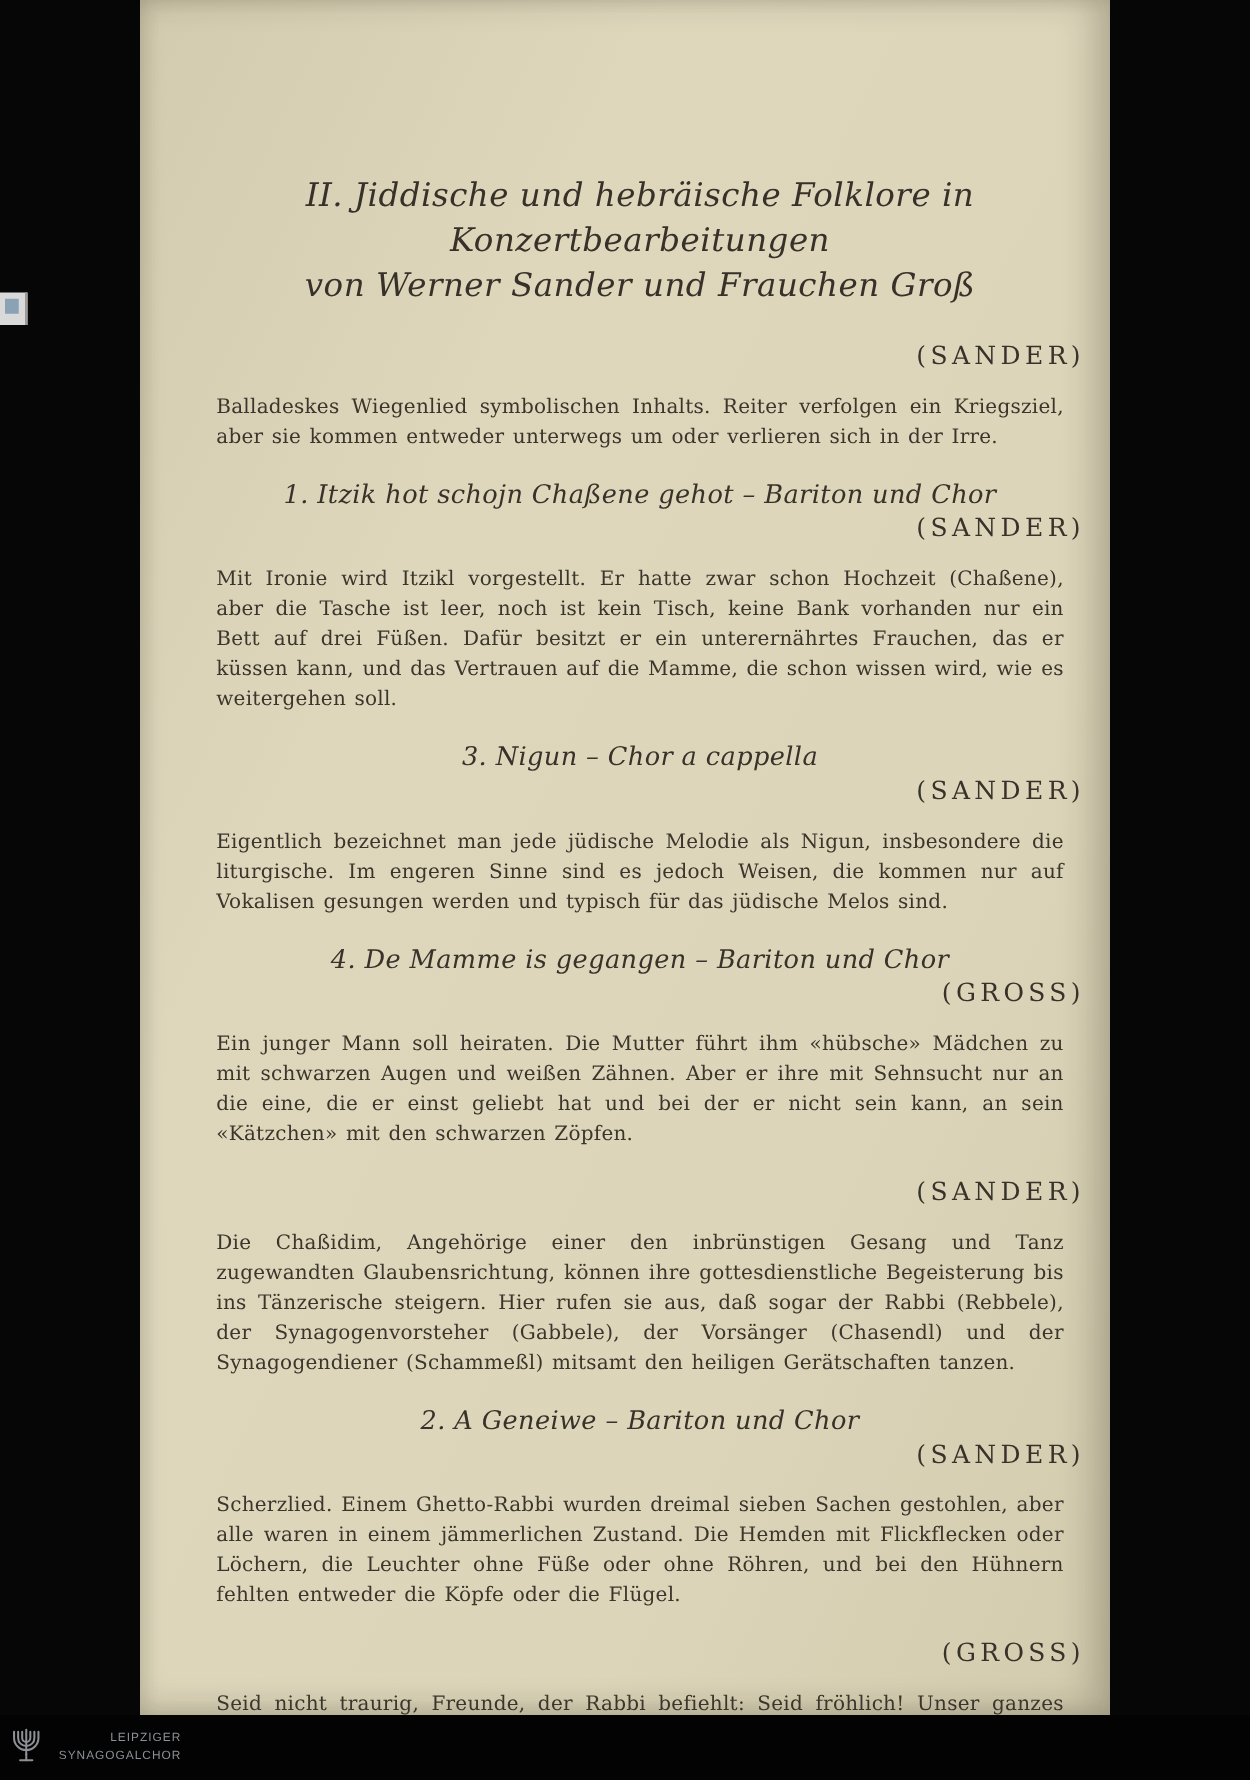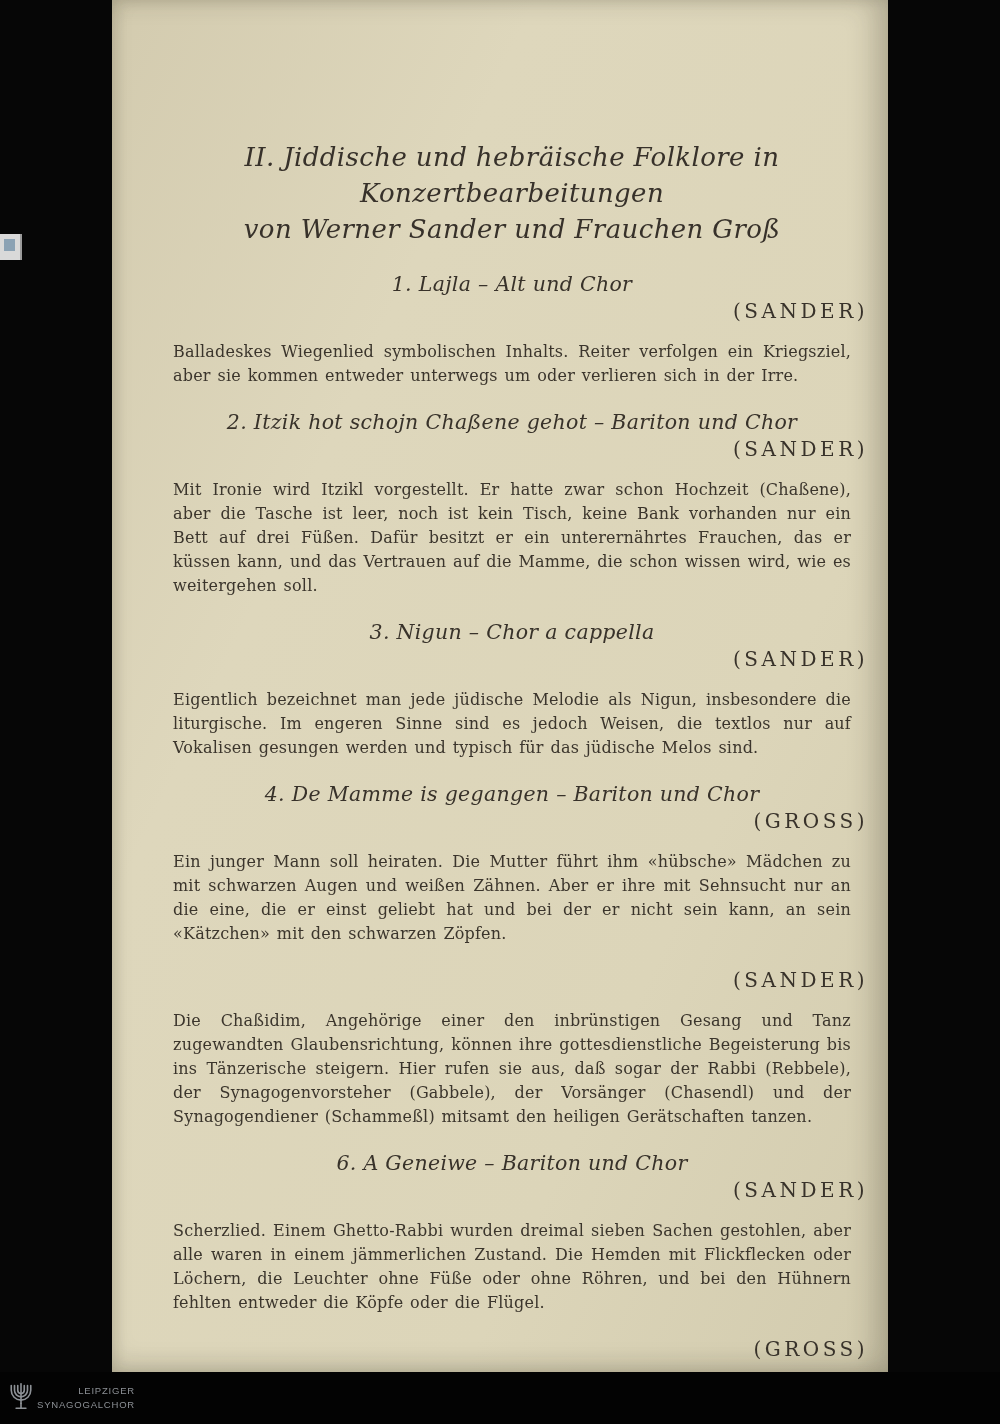--- a/index.html
+++ b/index.html
@@ -130,70 +130,69 @@
     letter-spacing: 1px;
     line-height: 1;
   }
   .slub-tagline {
     color: #f2f2f2;
     font-size: 12px;
     margin-top: 3px;
     letter-spacing: 0.2px;
   }
 
-  .choir-brand { display: flex; align-items: center; gap: 3px; }
+  .choir-brand { display: flex; align-items: center; gap: 13px; }
   .choir-text {
     text-align: right;
     color: #8d9196;
     font-size: 9.5px;
     letter-spacing: 0.8px;
     line-height: 1.45;
   }
 </style>
 </head>
 <body>
 
 <div class="paper">
 
   <div class="doc-title">
     <div>II. Jiddische und hebräische Folklore in Konzertbearbeitungen</div>
     <div>von Werner Sander und Frauchen Groß</div>
   </div>
 
   <section class="song">
-    <h3 class="song-title">1. Lajla – Alt und Chor</h3>
     <div class="song-composer">(SANDER)</div>
     <p class="song-desc">Balladeskes Wiegenlied symbolischen Inhalts. Reiter verfolgen ein Kriegsziel, aber sie kommen entweder unterwegs um oder verlieren sich in der Irre.</p>
   </section>
 
   <section class="song">
-    <h3 class="song-title">2. Itzik hot schojn Chaßene gehot – Bariton und Chor</h3>
+    <h3 class="song-title">1. Itzik hot schojn Chaßene gehot – Bariton und Chor</h3>
     <div class="song-composer">(SANDER)</div>
     <p class="song-desc">Mit Ironie wird Itzikl vorgestellt. Er hatte zwar schon Hochzeit (Chaßene), aber die Tasche ist leer, noch ist kein Tisch, keine Bank vorhanden nur ein Bett auf drei Füßen. Dafür besitzt er ein unterernährtes Frauchen, das er küssen kann, und das Vertrauen auf die Mamme, die schon wissen wird, wie es weitergehen soll.</p>
   </section>
 
   <section class="song">
     <h3 class="song-title">3. Nigun – Chor a cappella</h3>
     <div class="song-composer">(SANDER)</div>
-    <p class="song-desc">Eigentlich bezeichnet man jede jüdische Melodie als Nigun, insbesondere die liturgische. Im engeren Sinne sind es jedoch Weisen, die textlos nur auf Vokalisen gesungen werden und typisch für das jüdische Melos sind.</p>
+    <p class="song-desc">Eigentlich bezeichnet man jede jüdische Melodie als Nigun, insbesondere die liturgische. Im engeren Sinne sind es jedoch Weisen, die kommen nur auf Vokalisen gesungen werden und typisch für das jüdische Melos sind.</p>
   </section>
 
   <section class="song">
     <h3 class="song-title">4. De Mamme is gegangen – Bariton und Chor</h3>
     <div class="song-composer">(GROSS)</div>
     <p class="song-desc">Ein junger Mann soll heiraten. Die Mutter führt ihm «hübsche» Mädchen zu mit schwarzen Augen und weißen Zähnen. Aber er ihre mit Sehnsucht nur an die eine, die er einst geliebt hat und bei der er nicht sein kann, an sein «Kätzchen» mit den schwarzen Zöpfen.</p>
   </section>
 
   <section class="song">
     <div class="song-composer">(SANDER)</div>
     <p class="song-desc">Die Chaßidim, Angehörige einer den inbrünstigen Gesang und Tanz zugewandten Glaubensrichtung, können ihre gottesdienstliche Begeisterung bis ins Tänzerische steigern. Hier rufen sie aus, daß sogar der Rabbi (Rebbele), der Synagogenvorsteher (Gabbele), der Vorsänger (Chasendl) und der Synagogendiener (Schammeßl) mitsamt den heiligen Gerätschaften tanzen.</p>
   </section>
 
   <section class="song">
-    <h3 class="song-title">6. A Geneiwe – Bariton und Chor</h3>
+    <h3 class="song-title">2. A Geneiwe – Bariton und Chor</h3>
     <div class="song-composer">(SANDER)</div>
     <p class="song-desc">Scherzlied. Einem Ghetto-Rabbi wurden dreimal sieben Sachen gestohlen, aber alle waren in einem jämmerlichen Zustand. Die Hemden mit Flickflecken oder Löchern, die Leuchter ohne Füße oder ohne Röhren, und bei den Hühnern fehlten entweder die Köpfe oder die Flügel.</p>
   </section>
 
   <section class="song">
     <div class="song-composer">(GROSS)</div>
     <p class="song-desc">Seid nicht traurig, Freunde, der Rabbi befiehlt: Seid fröhlich! Unser ganzes Leben ist Trübsinn. Vergeßt den Kummer! Trinkt Wein und Bier! Alte und Junge sollen die Horra im fremden Land tanzen.</p>
   </section>
 
 </div>

